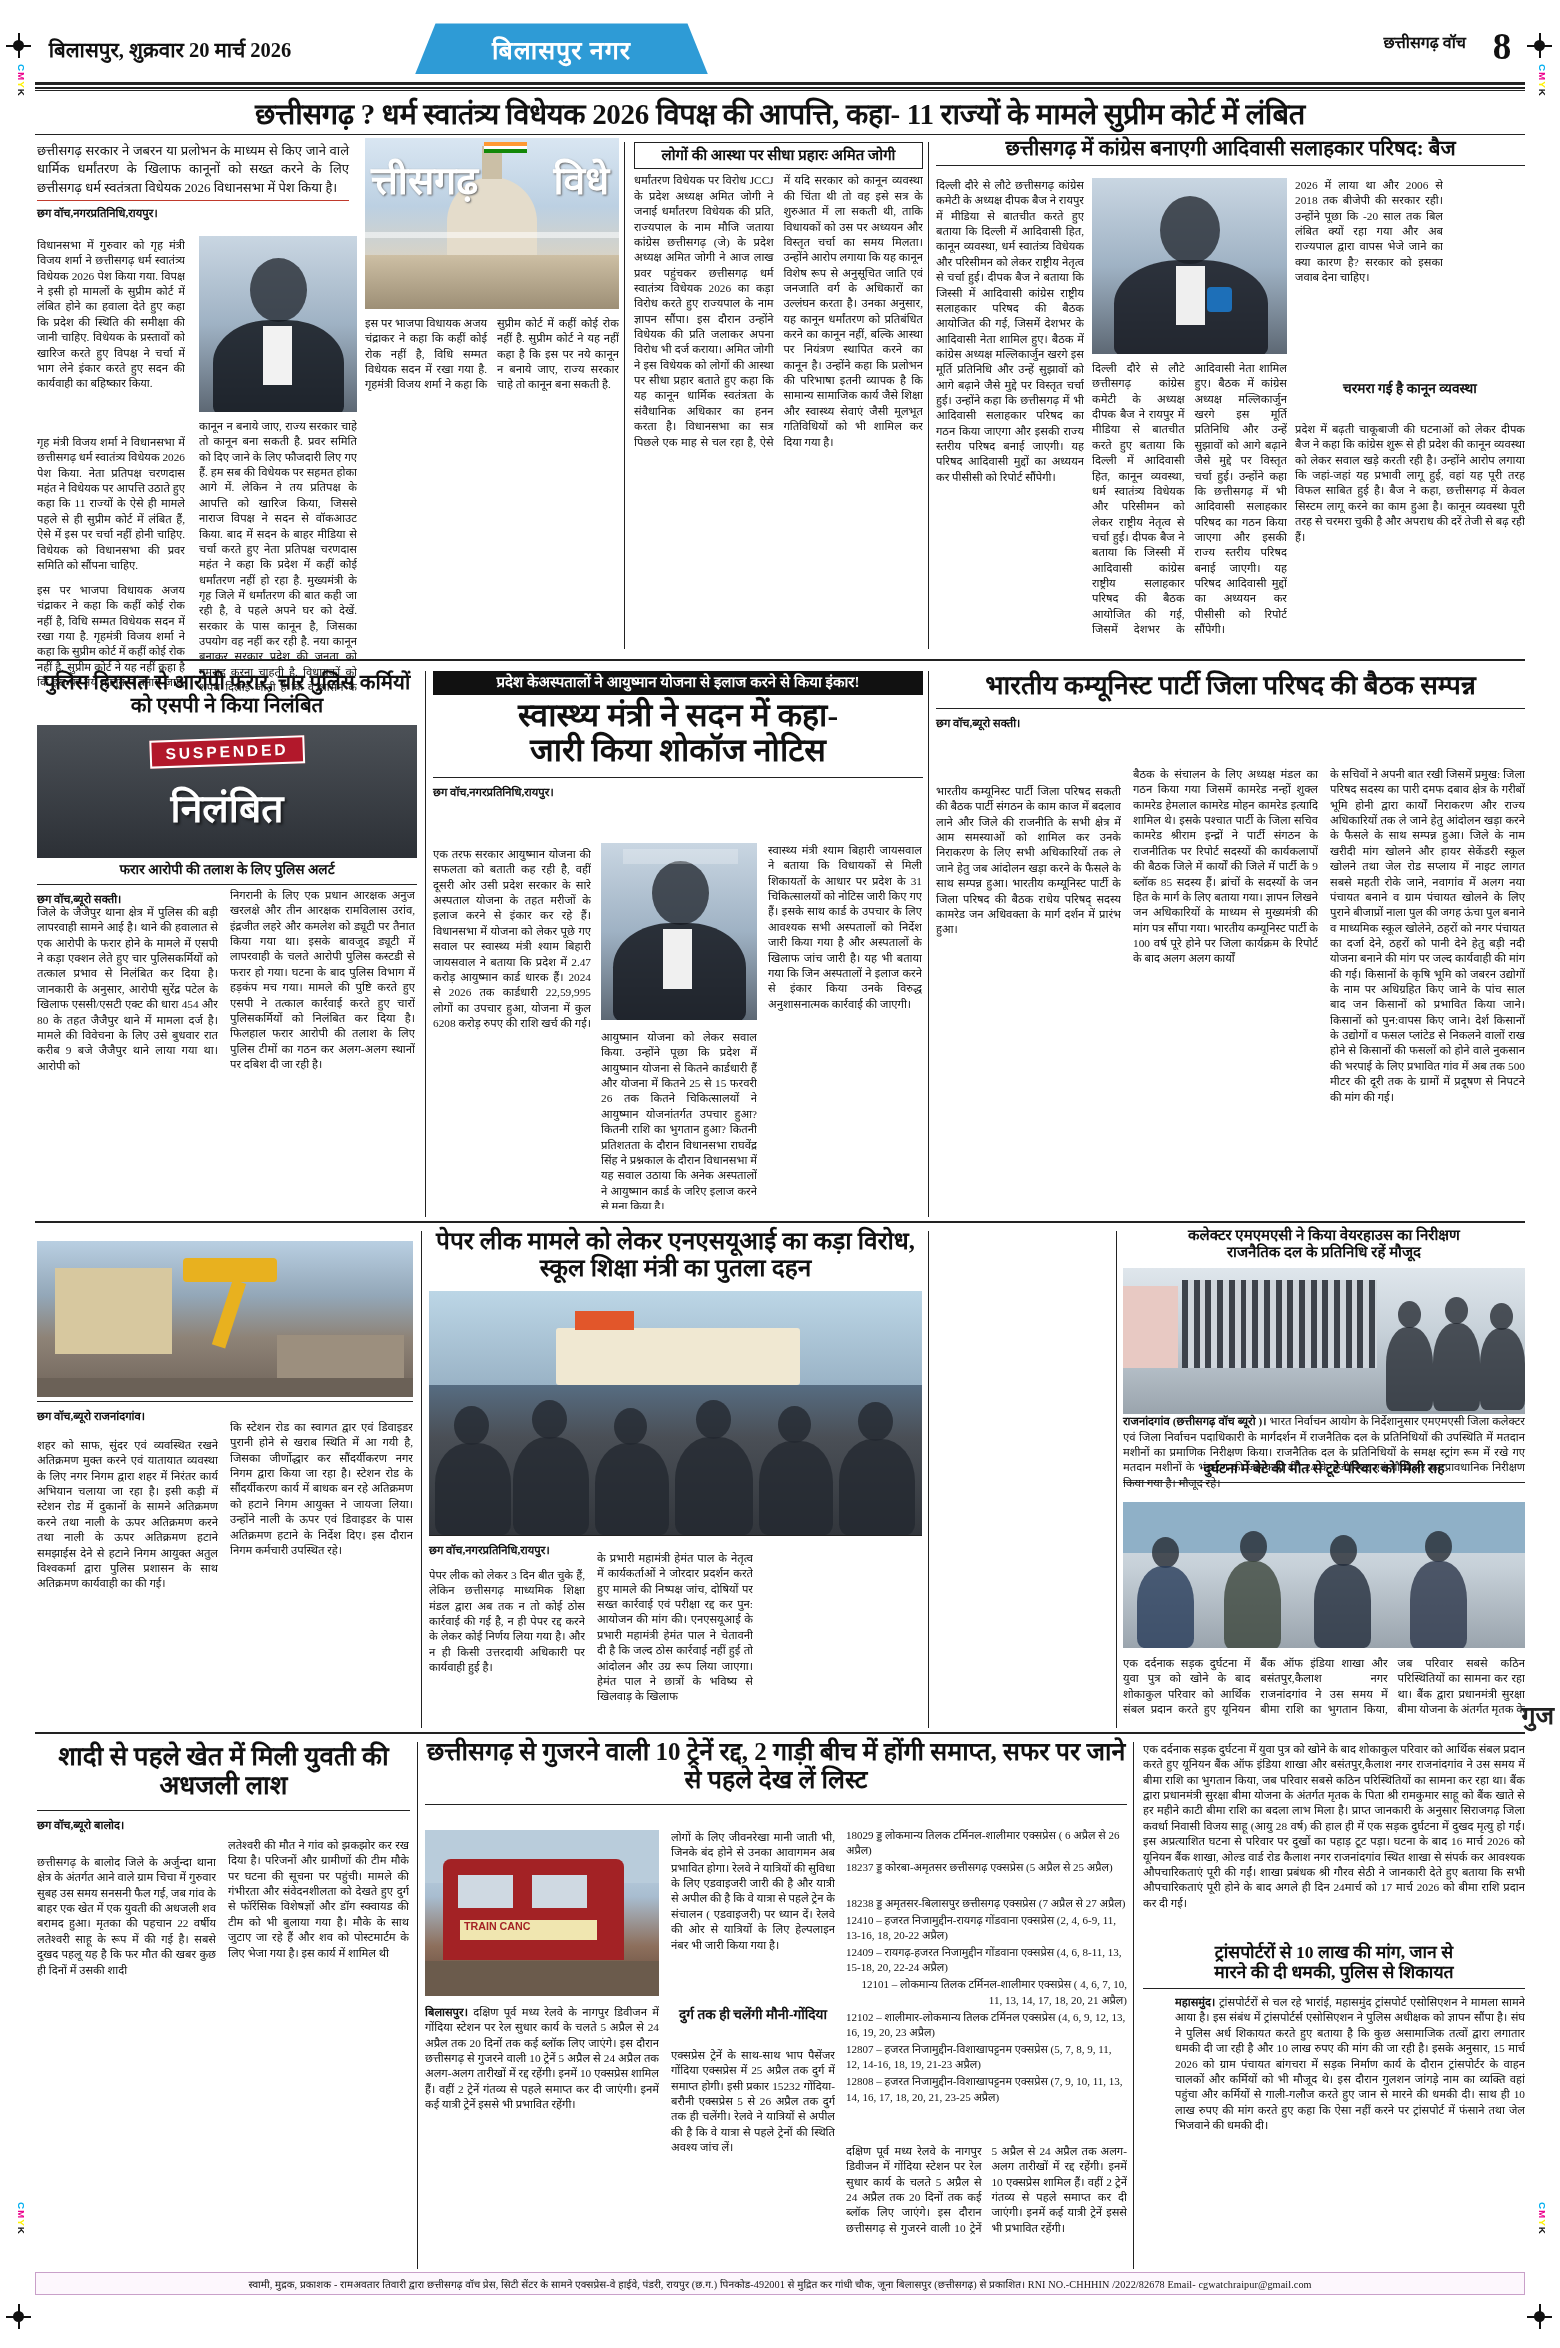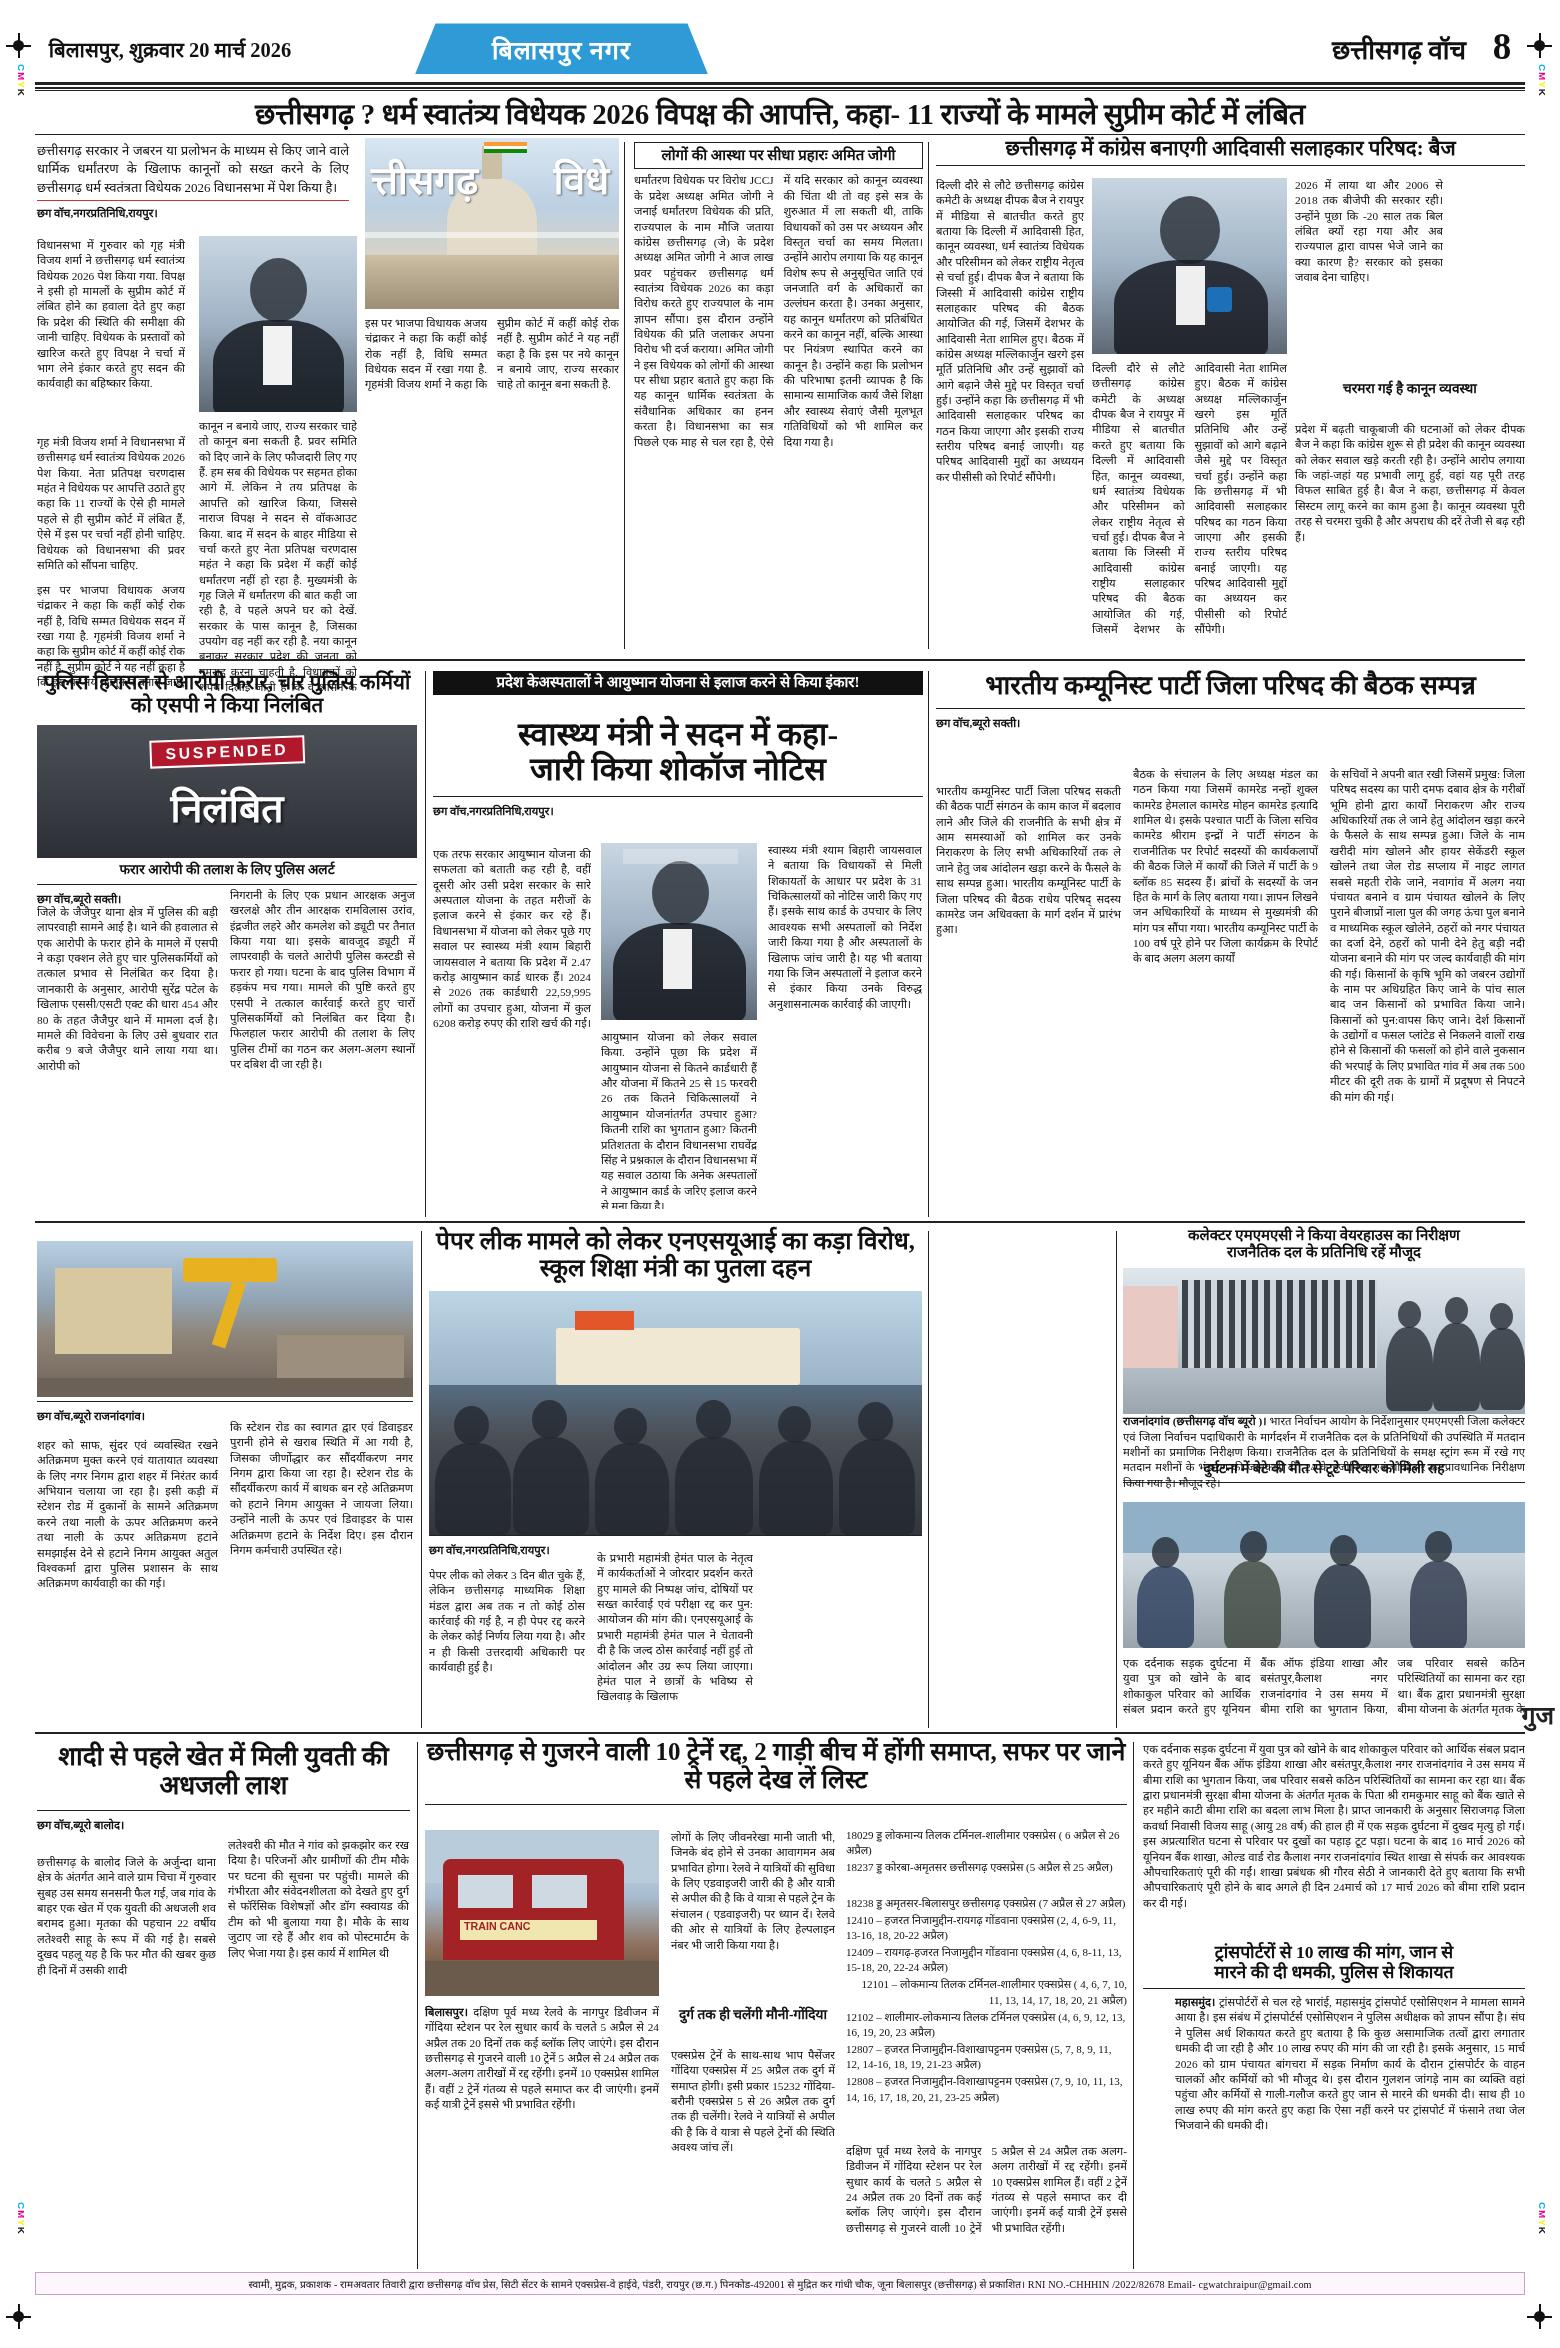--- a/index.html
+++ b/index.html
@@ -25,21 +25,21 @@
   .cmyk .c{color:#00AEEF}.cmyk .m{color:#EC008C}.cmyk .y{color:#FFF200}.cmyk .k{color:#111}
 
   
   .masthead { position:absolute; left:35px; top:23.4px; width:1490px; height:60px; }
   .md-date { position:absolute; left:13.7px; top:11.7px; font-size:20.5px; font-weight:bold;
              font-family:"Liberation Serif", serif; }
   .md-banner { position:absolute; left:380px; top:0px; width:293px; height:51px;
                background:#2E9BD6; color:#fff; font-size:25px; font-weight:bold;
                display:flex; align-items:center; justify-content:center;
                clip-path:polygon(7% 0,93% 0,100% 100%,0% 100%); letter-spacing:1px; }
-  .md-title { position:absolute; right:59px; top:7.8px; font-size:26px; font-weight:bold; }
+  .md-title { position:absolute; right:59px; top:7.8px; font-size:16px; font-weight:bold; }
   .md-pageno { position:absolute; right:13.7px; top:2px; font-size:37px; font-weight:bold;
                font-family:"Liberation Serif", serif; }
   .md-rule1 { position:absolute; left:0; top:59px; width:1490px; height:2.9px; background:#222; }
   .md-rule2 { position:absolute; left:0; top:64px; width:1490px; height:2px; background:#222; }
 
   
   .mainhead { position:absolute; left:35px; top:90px; width:1490px; height:45px;
               border-top:1px solid #222; border-bottom:1px solid #222;
               display:flex; align-items:center; justify-content:center; }
   .mainhead span { font-size:29px; font-weight:bold; letter-spacing:-0.3px; white-space:nowrap; }
@@ -207,21 +207,21 @@
     <div class="rule-h" style="margin:5.9px 0;"></div>
     <div class="byline" style="width:183px;">छग  वॉच,ब्यूरो सक्ती।</div>
     <div class="body" style="position:absolute;left:0;top:234px;width:181px;height:312px;overflow:hidden;">जिले के जैजैपुर थाना क्षेत्र में पुलिस की बड़ी लापरवाही सामने आई है। थाने की हवालात से एक आरोपी के फरार होने के मामले में एसपी ने कड़ा एक्शन लेते हुए चार पुलिसकर्मियों को तत्काल प्रभाव से निलंबित कर दिया है। जानकारी के अनुसार, आरोपी सुरेंद्र पटेल के खिलाफ एससी/एसटी एक्ट की धारा 454 और 80 के तहत जैजैपुर थाने में मामला दर्ज है। मामले की विवेचना के लिए उसे बुधवार रात करीब 9 बजे जैजैपुर थाने लाया गया था। आरोपी को</div>
     <div class="body" style="position:absolute;left:193px;top:217px;width:185px;height:330px;overflow:hidden;">निगरानी के लिए एक प्रधान आरक्षक अनुज खरलक्षे और तीन आरक्षक रामविलास उरांव, इंद्रजीत लहरे और कमलेश को ड्यूटी पर तैनात किया गया था। इसके बावजूद ड्यूटी में लापरवाही के चलते आरोपी पुलिस कस्टडी से फरार हो गया। घटना के बाद पुलिस विभाग में हड़कंप मच गया। मामले की पुष्टि करते हुए एसपी ने तत्काल कार्रवाई करते हुए चारों पुलिसकर्मियों को निलंबित कर दिया है। फिलहाल फरार आरोपी की तलाश के लिए पुलिस टीमों का गठन कर अलग-अलग स्थानों पर दबिश दी जा रही है।</div>
   </div>
 
   <div class="rule-v" style="position:absolute;left:425px;top:671px;height:546px;"></div>
 
   <div class="sec" style="left:433px;top:671px;width:490px;height:546px;">
     <div class="kicker">प्रदेश केअस्पतालों ने आयुष्मान योजना से इलाज करने से किया इंकार!</div>
-    <div class="hl hl-xl" style="margin-top:22px;">स्वास्थ्य मंत्री ने सदन में कहा-</div>
+    <div class="hl hl-xl" style="margin-top:3px;">स्वास्थ्य मंत्री ने सदन में कहा-</div>
     <div class="hl hl-xl">जारी किया शोकॉज नोटिस</div>
     <div class="rule-h" style="margin:7.8px 0 5.9px 0;"></div>
 
     <div class="byline" style="width:161px;">छग वॉच,नगरप्रतिनिधि,रायपुर।</div>
     <div class="body" style="position:absolute;left:0;top:176px;width:158px;height:361px;overflow:hidden;">एक तरफ सरकार आयुष्मान योजना की सफलता को बताती कह रही है, वहीं दूसरी ओर उसी प्रदेश सरकार के सारे अस्पताल योजना के तहत मरीजों के इलाज करने से इंकार कर रहे हैं। विधानसभा में योजना को लेकर पूछे गए सवाल पर स्वास्थ्य मंत्री श्याम बिहारी जायसवाल ने बताया कि प्रदेश में 2.47 करोड़ आयुष्मान कार्ड धारक हैं। 2024 से 2026 तक कार्डधारी 22,59,995 लोगों का उपचार हुआ, योजना में कुल 6208 करोड़ रुपए की राशि खर्च की गई।</div>
 
     <div class="photo ph-portrait" style="left:168px;top:172px;width:156px;height:177px;">
       <div class="sil-head" style="left:51px;top:17.6px;width:57px;height:64px;"></div>
       <div class="sil-body" style="left:11.7px;top:80px;width:133px;height:101px;background:rgba(22,26,33,.86);"></div>
       <div class="band" style="left:62px;top:86px;width:29px;height:60px;background:#f0f0f0;"></div>

